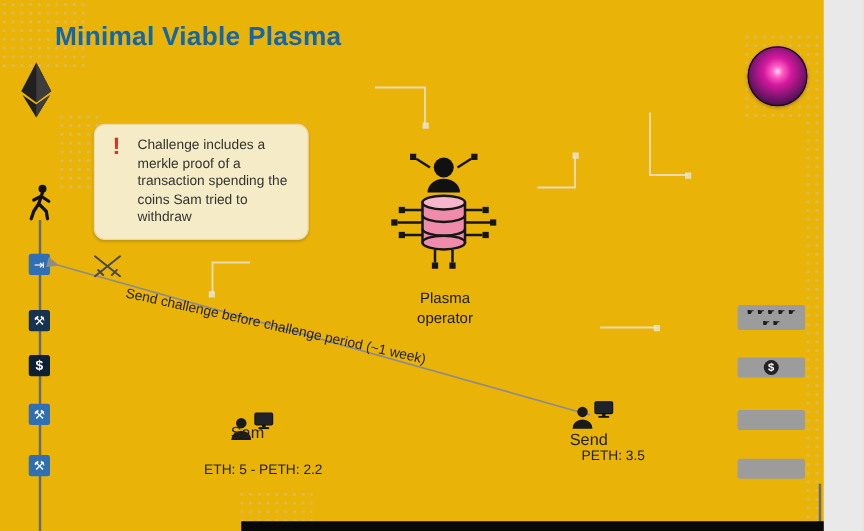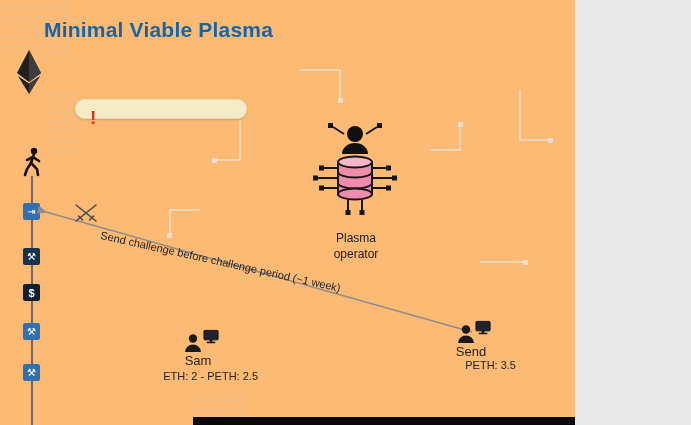--- a/index.html
+++ b/index.html
@@ -1,16 +1,16 @@
 <!DOCTYPE html>
 <html><head>
 <meta charset="utf-8">
 <style>
   html,body{margin:0;padding:0;background:#e9e9e9;}
-  .canvas{position:relative;width:575px;height:425px;background:#fdba74;overflow:hidden;
+  .canvas{position:relative;width:659px;height:425px;background:#eab308;overflow:hidden;
           font-family:"Liberation Sans", sans-serif;}
   .dots{position:absolute;background-image:radial-gradient(#c4c4c4 1px, transparent 1.3px);
         background-size:7px 7px;opacity:.45;z-index:0;}
   .bg-circuit{position:absolute;left:0;top:0;z-index:0;}
   .title{position:absolute;left:44px;top:18px;margin:0;font-size:21px;font-weight:bold;
          color:#1466a8;letter-spacing:.2px;z-index:2;}
   .eth-logo{position:absolute;left:15px;top:49px;z-index:2;}
   .plasma-ball{position:absolute;left:598px;top:37px;width:48px;height:48px;border-radius:50%;z-index:2;
     background:radial-gradient(circle at 50% 42%, #ffd9f2 0%, #ff5ec4 12%, #d5189e 30%, #8c1578 52%, #47104e 74%, #220733 100%);
     box-shadow:0 0 0 1px #1a0a26 inset, 0 1px 3px rgba(0,0,0,.35);}
@@ -77,20 +77,21 @@
       <polygon points="14,1 14,33 26,24" fill="#3d3d3d"></polygon>
       <polygon points="14,45 25,27 14,34.5 3,27" fill="#202020"></polygon>
       <polygon points="14,45 25,27 14,34.5" fill="#3d3d3d"></polygon>
     </svg>
   </div>
 
   <div class="plasma-ball"></div>
 
   <div class="callout">
     <span class="alert">!</span>
+    <p>Challenge includes a merkle proof of a transaction spending the coins Sam tried to withdraw</p>
   </div>
 
   <div class="chain-line" style="left:31px;top:176px;width:2px;height:249px;"></div>
 
   <div class="walker">
     <svg width="26" height="30" viewBox="0 0 26 30">
       <circle cx="14" cy="4" r="3.2" fill="#111"></circle>
       <g stroke="#111" stroke-width="2.6" stroke-linecap="round" fill="none">
         <path d="M14,7 L11,16"></path>
         <path d="M13,10 L19,14"></path>
@@ -189,22 +190,22 @@
       <path d="M2,19 a8,7.5 0 0 1 16,0 z" fill="#1a1a1a"></path>
     </svg>
   </div>
   <div class="actor-icon" style="left:203px;top:329px;">
     <svg width="17" height="16" viewBox="0 0 18 16">
       <rect x="1" y="1" width="15" height="10" rx="1" fill="#20232a" stroke="#111"></rect>
       <rect x="7" y="11" width="3" height="2" fill="#111"></rect>
       <rect x="4" y="13" width="9" height="1.6" fill="#111"></rect>
     </svg>
   </div>
-  <div class="actor-name" style="left:168px;top:353px;width:60px;">Sam</div>
-  <div class="actor-balance" style="left:138px;top:370px;width:120px;">ETH: 2 - PETH: 2.5</div>
+  <div class="actor-name" style="left:168px;top:338px;width:60px;">Sam</div>
+  <div class="actor-balance" style="left:138px;top:370px;width:120px;">ETH: 5 - PETH: 2.2</div>
 
   <div class="actor-icon" style="left:456px;top:324px;">
     <svg width="20" height="20" viewBox="0 0 20 20">
       <circle cx="10" cy="5.5" r="4.2" fill="#1a1a1a"></circle>
       <path d="M2,19 a8,7.5 0 0 1 16,0 z" fill="#1a1a1a"></path>
     </svg>
   </div>
   <div class="actor-icon" style="left:475px;top:320px;">
     <svg width="17" height="16" viewBox="0 0 18 16">
       <rect x="1" y="1" width="15" height="10" rx="1" fill="#20232a" stroke="#111"></rect>

